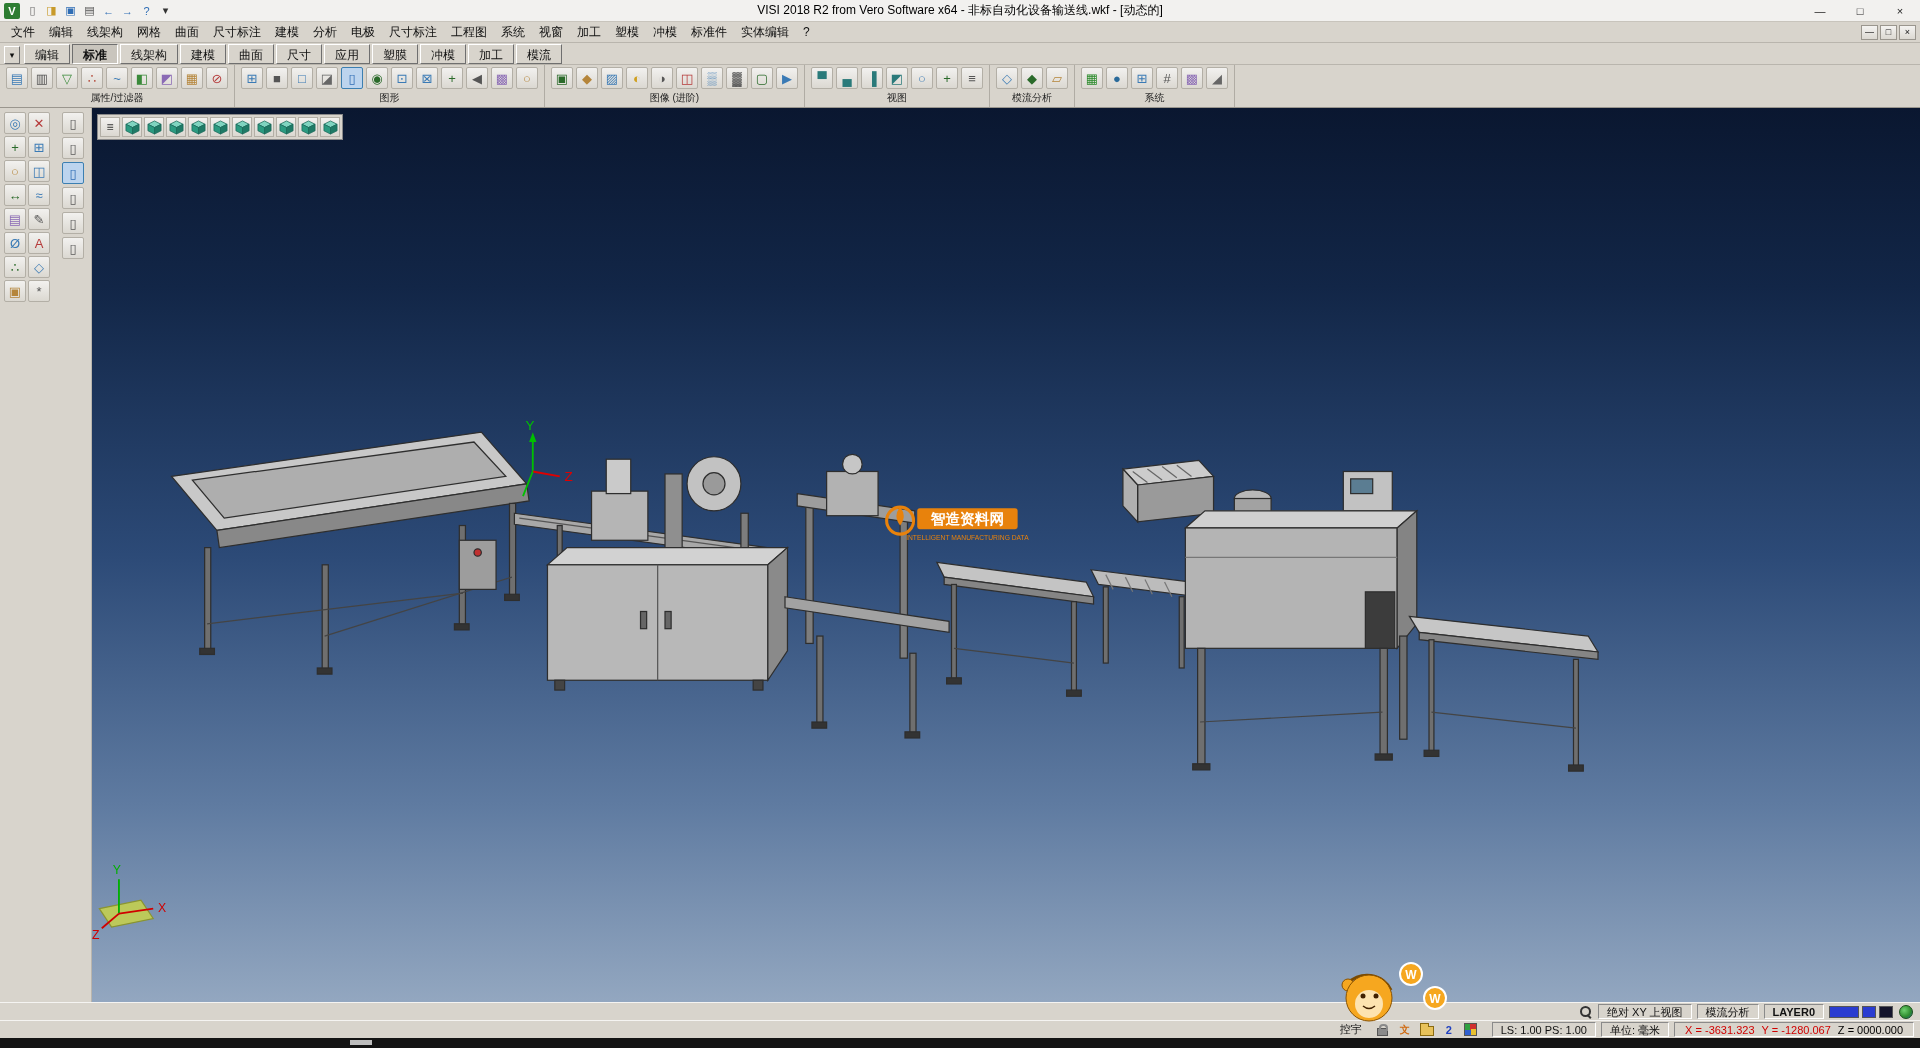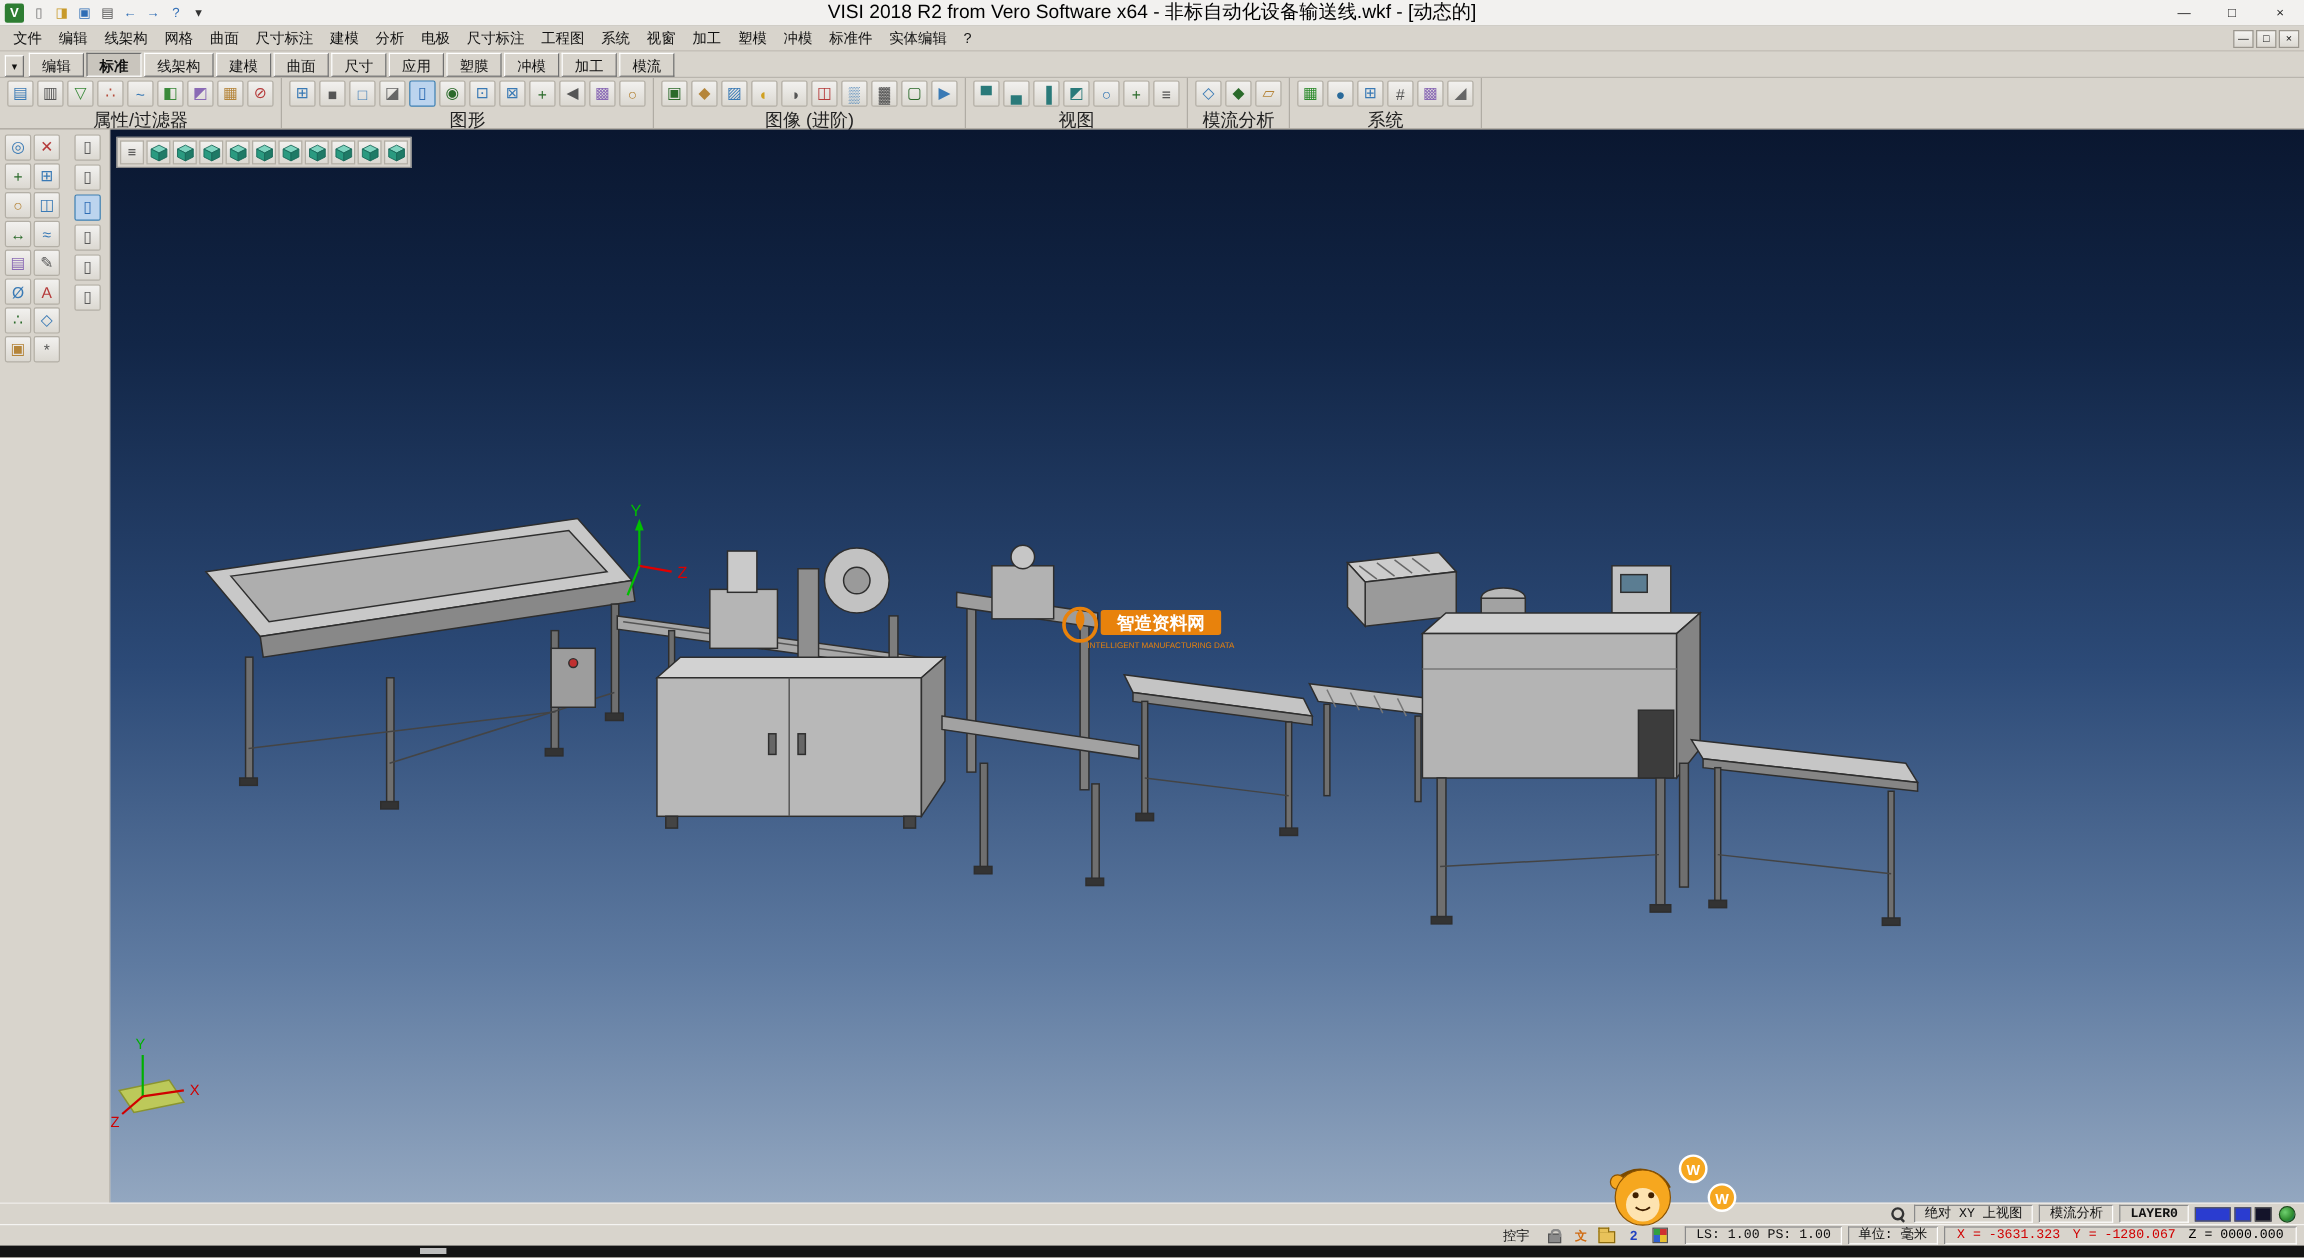--- a/index.html
+++ b/index.html
@@ -10,21 +10,21 @@
     display: flex; flex-direction: column;
   }
   
   .titlebar { height: 22px; background: #f2f1ef; border-bottom: 1px solid #c8c4bc;
     display: flex; align-items: center; position: relative; flex: 0 0 auto; }
   .app-logo { width: 16px; height: 16px; margin: 0 4px; background: #2e7d32; color: #fff;
     font-weight: bold; font-size: 11px; display: flex; align-items: center; justify-content: center; border-radius: 2px; }
   .qat { display: flex; gap: 2px; align-items: center; }
   .qat-btn { width: 17px; height: 17px; display: flex; align-items: center; justify-content: center;
     font-size: 11px; border: 1px solid transparent; }
-  .title-text { position: absolute; left: 0; right: 0; text-align: center; font-size: 16px; color: #000; pointer-events: none; }
+  .title-text { position: absolute; left: 0; right: 0; text-align: center; font-size: 12px; color: #000; pointer-events: none; }
   .win-controls { margin-left: auto; display: flex; height: 100%; }
   .win-btn { width: 40px; height: 100%; display: flex; align-items: center; justify-content: center;
     font-size: 11px; color: #222; }
   
   .menubar { height: 21px; background: #d8d4cc; display: flex; align-items: center;
     border-bottom: 1px solid #b9b5ad; padding-left: 4px; flex: 0 0 auto; }
   .menu-item { padding: 2px 7px; cursor: default; }
   .mdi-controls { margin-left: auto; display: flex; gap: 2px; padding-right: 4px; }
   .mdi-btn { width: 17px; height: 15px; font-size: 9px; display: flex; align-items: center; justify-content: center;
     background: linear-gradient(#f4f3f1,#dcd9d2); border: 1px solid #9a968e; }
@@ -37,42 +37,42 @@
     background: #d8d4cc; font-size: 12px; height: 20px; }
   .tab.active { border-color: #6f6f6f #fff #fff #6f6f6f; background: #c9c5bd; font-weight: bold; }
   
   .toolbar { height: 43px; background: #d8d4cc; display: flex; align-items: stretch;
     border-bottom: 1px solid #9a968e; flex: 0 0 auto; }
   .tb-group { display: flex; flex-direction: column; border-right: 1px solid #b0aca4; padding: 2px 6px 0; }
   .tb-icons { display: flex; gap: 3px; }
   .tb-btn { width: 22px; height: 22px; display: flex; align-items: center; justify-content: center;
     font-size: 13px; background: linear-gradient(#f2f1ef,#dbd8d1); border: 1px solid #b3afa6; border-radius: 2px; }
   .tb-btn.selected { background: #bcd4ee; border-color: #3c7fb1; }
-  .tb-label { text-align: center; font-size: 15px; color: #222; padding: 2px 0 1px; }
+  .tb-label { text-align: center; font-size: 10px; color: #222; padding: 2px 0 1px; }
   
   .work-area { flex: 1 1 auto; display: flex; min-height: 0; }
   .left-panel { width: 92px; background: #d8d4cc; position: relative; border-right: 1px solid #b9b5ad; flex: 0 0 auto; }
   .tool-grid { display: grid; grid-template-columns: 22px 22px; gap: 2px; padding: 4px; }
   .side-strip { position: absolute; left: 62px; top: 4px; display: flex; flex-direction: column; gap: 3px; }
   
   .viewport { flex: 1 1 auto; position: relative; overflow: visible;
     background: linear-gradient(180deg, #0a1730 0%, #122647 20%, #2c4a77 50%, #5f7ba1 78%, #93a7c0 100%); }
   .machines-svg { position: absolute; inset: 0; width: 100%; height: 100%; }
   .view-strip { position: absolute; top: 6px; left: 5px; display: flex; gap: 2px; align-items: center;
     background: #d8d4cc; border: 1px solid #8a8a8a; padding: 2px; }
   .vcube, .vmenu-btn { width: 20px; height: 20px; display: flex; align-items: center; justify-content: center;
     background: linear-gradient(#f2f1ef,#dbd8d1); border: 1px solid #b3afa6; }
   .vmenu-btn { font-size: 12px; color: #333; }
   .mascot-svg { position: absolute; right: 463px; bottom: -24px; width: 118px; height: 70px; z-index: 6; }
   
   .statusbar { height: 18px; background: #d8d4cc; display: flex; align-items: center; gap: 5px;
     padding: 0 6px; font-size: 11px; flex: 0 0 auto; border-top: 1px solid #f5f4f2; }
   .sb-spacer { flex: 1 1 auto; }
   .sb-seg { border: 1px solid; border-color: #8a8a8a #fff #fff #8a8a8a; padding: 0 8px; height: 15px;
-    line-height: 14px; white-space: nowrap; font-family: Liberation Mono, monospace; }
+    line-height: 14px; white-space: nowrap; }
   .sb-bold { font-weight: bold; }
   .swatch { width: 30px; height: 12px; border: 1px solid #555; }
   .swatch.small { width: 14px; }
   .sb-ico { width: 16px; height: 15px; display: flex; align-items: center; justify-content: center; font-size: 11px; }
   .ic-search { width: 13px; height: 13px; position: relative; }
   .ic-search::before { content: ""; position: absolute; left: 1px; top: 1px; width: 7px; height: 7px;
     border: 2px solid #333; border-radius: 50%; }
   .ic-search::after { content: ""; position: absolute; left: 9px; top: 9px; width: 5px; height: 2px;
     background: #333; transform: rotate(45deg); transform-origin: 0 0; }
   .ic-globe { width: 14px; height: 14px; border-radius: 50%; border: 1px solid #1a4a1a;

